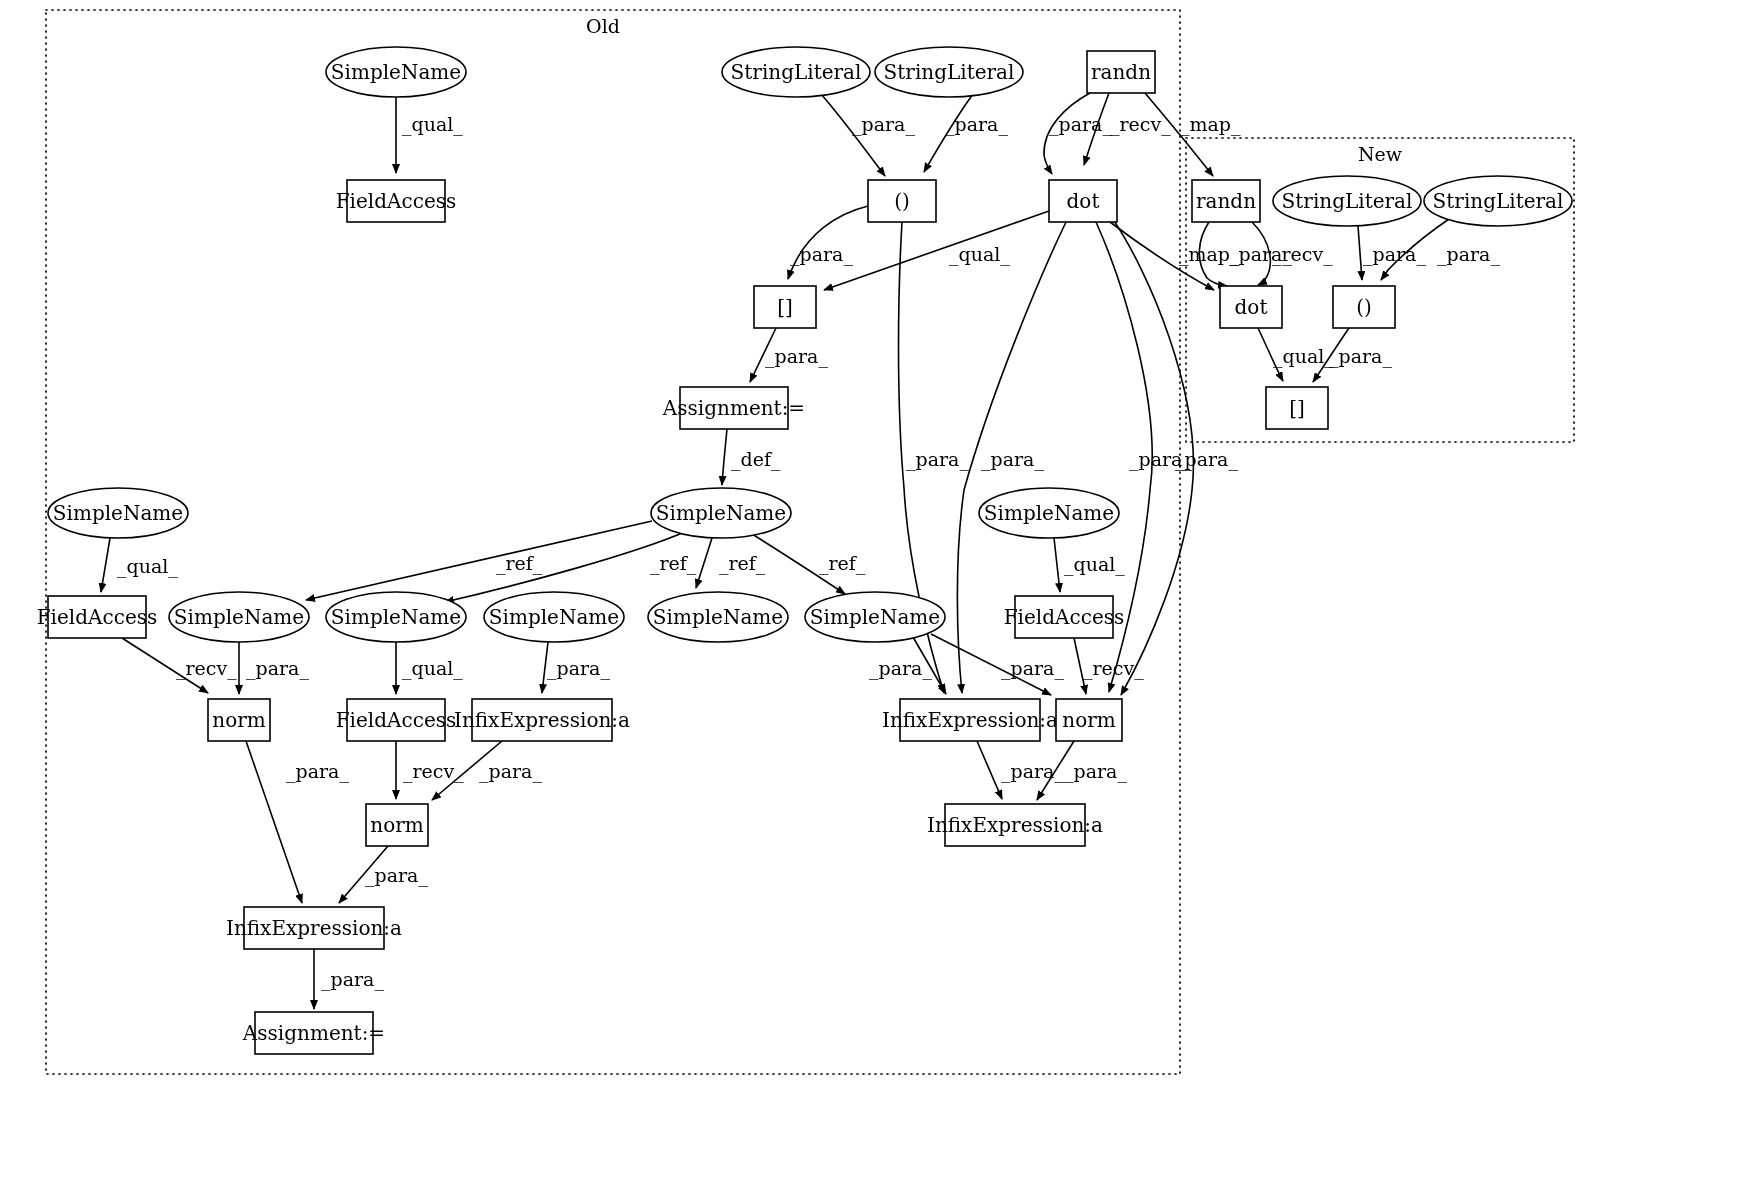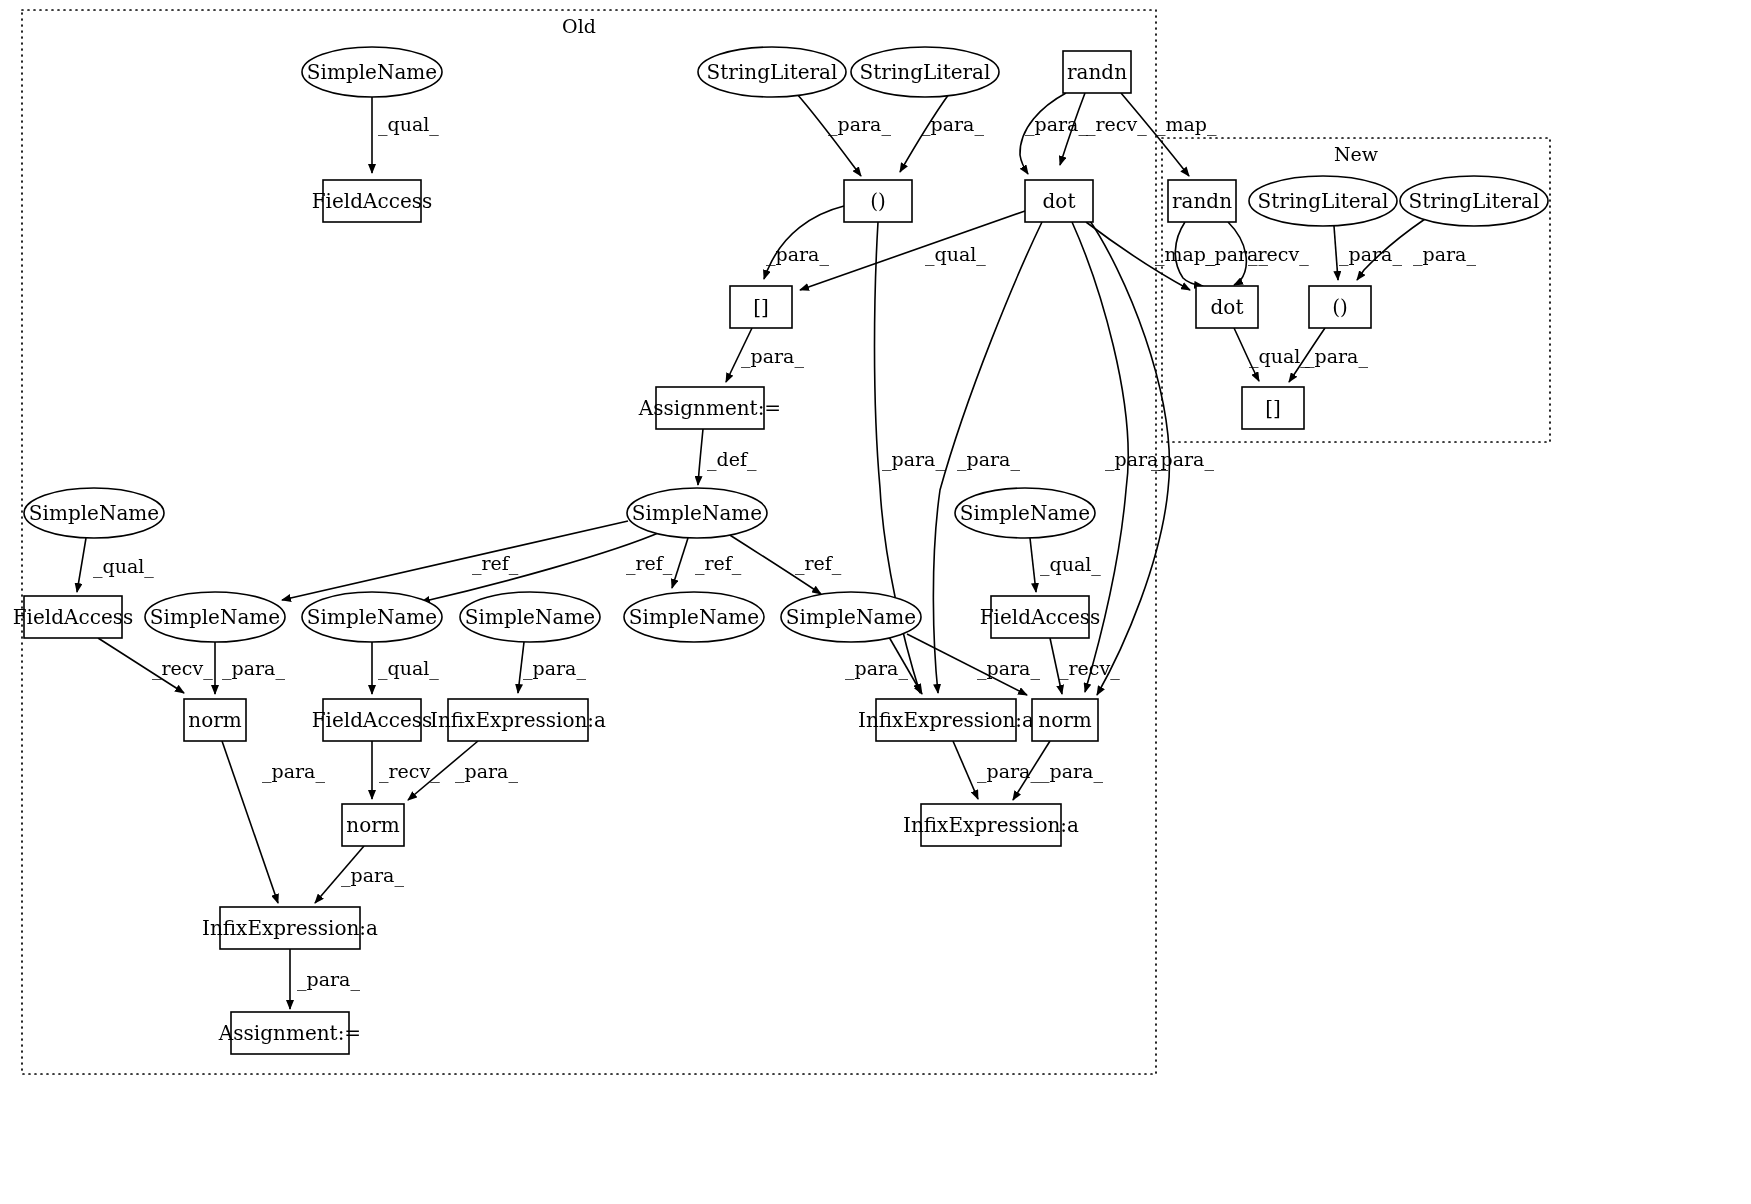--- a/index.html
+++ b/index.html
@@ -1,17 +1,17 @@
 <!DOCTYPE html>
 <html><head>
 <meta charset="utf-8">
 <style>
   html,body{margin:0;padding:0;background:#ffffff;}
   body{width:1751px;height:1204px;overflow:hidden;font-family:"DejaVu Serif","Liberation Serif",serif;}
-  #stage{position:relative;width:1541px;height:1204px;background:#fff;}
+  #stage{position:relative;width:1541px;height:1204px;background:#fff;padding-left:24px;}
   svg{display:block;}
   .node-shape{fill:#ffffff;stroke:#000000;stroke-width:1.6;}
   .edge-path{fill:none;stroke:#000000;stroke-width:1.6;}
   .cluster-box{fill:none;stroke:#000000;stroke-width:1.7;stroke-dasharray:1 5;stroke-linecap:round;}
   text{font-family:"DejaVu Serif","Liberation Serif",serif;fill:#000;}
   .node-label{font-size:20px;text-anchor:middle;dominant-baseline:middle;}
   .edge-label{font-size:19px;text-anchor:start;dominant-baseline:middle;}
   .cluster-label{font-size:19px;text-anchor:middle;dominant-baseline:middle;}
 </style>
 </head>

